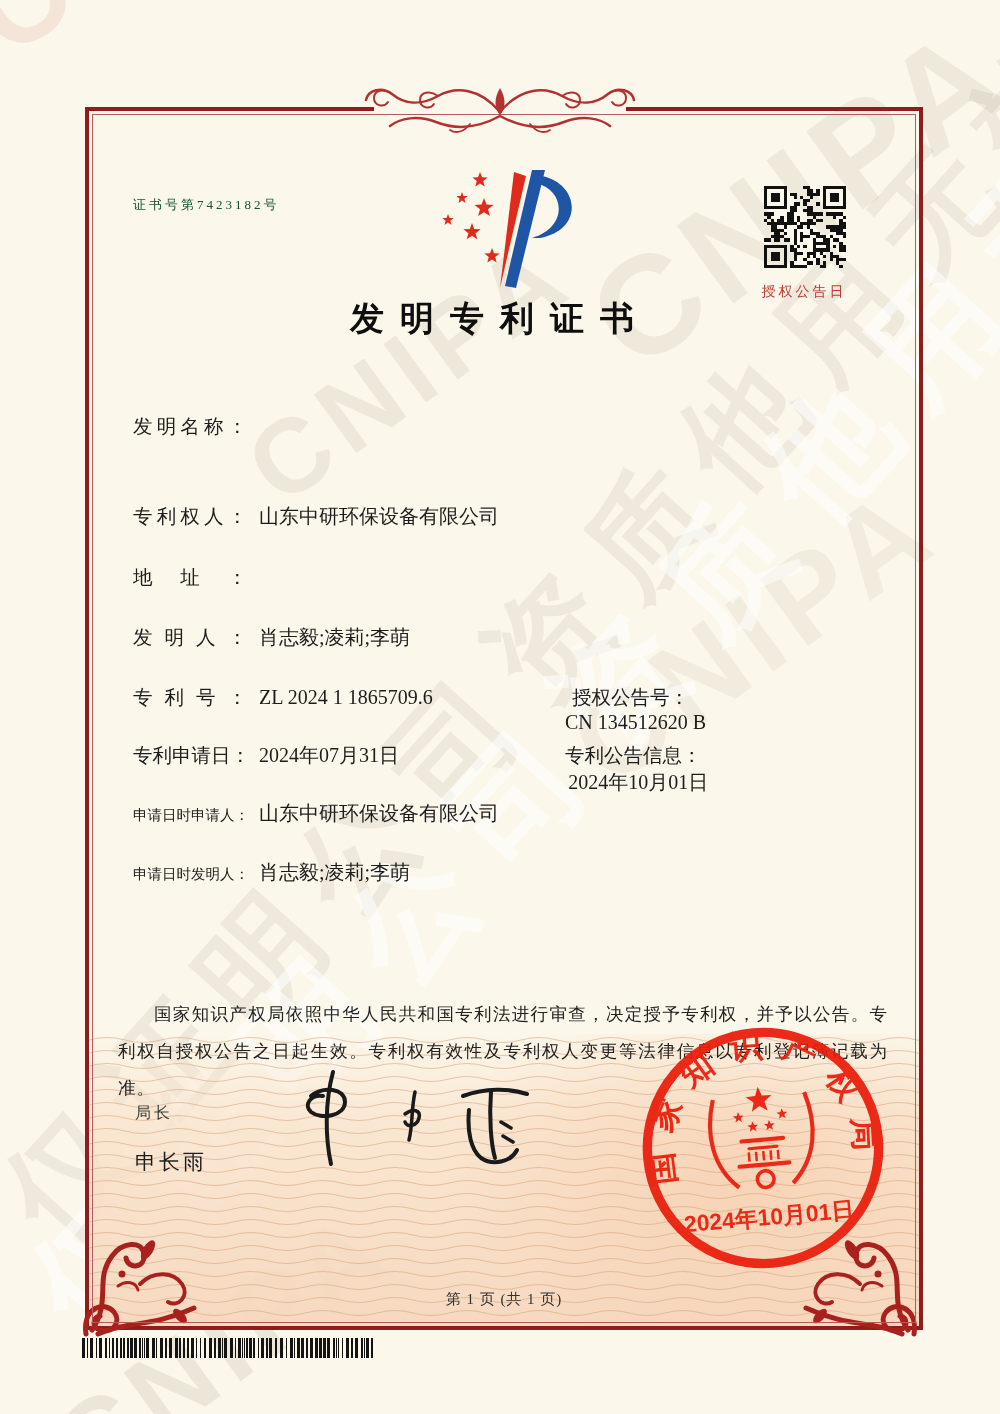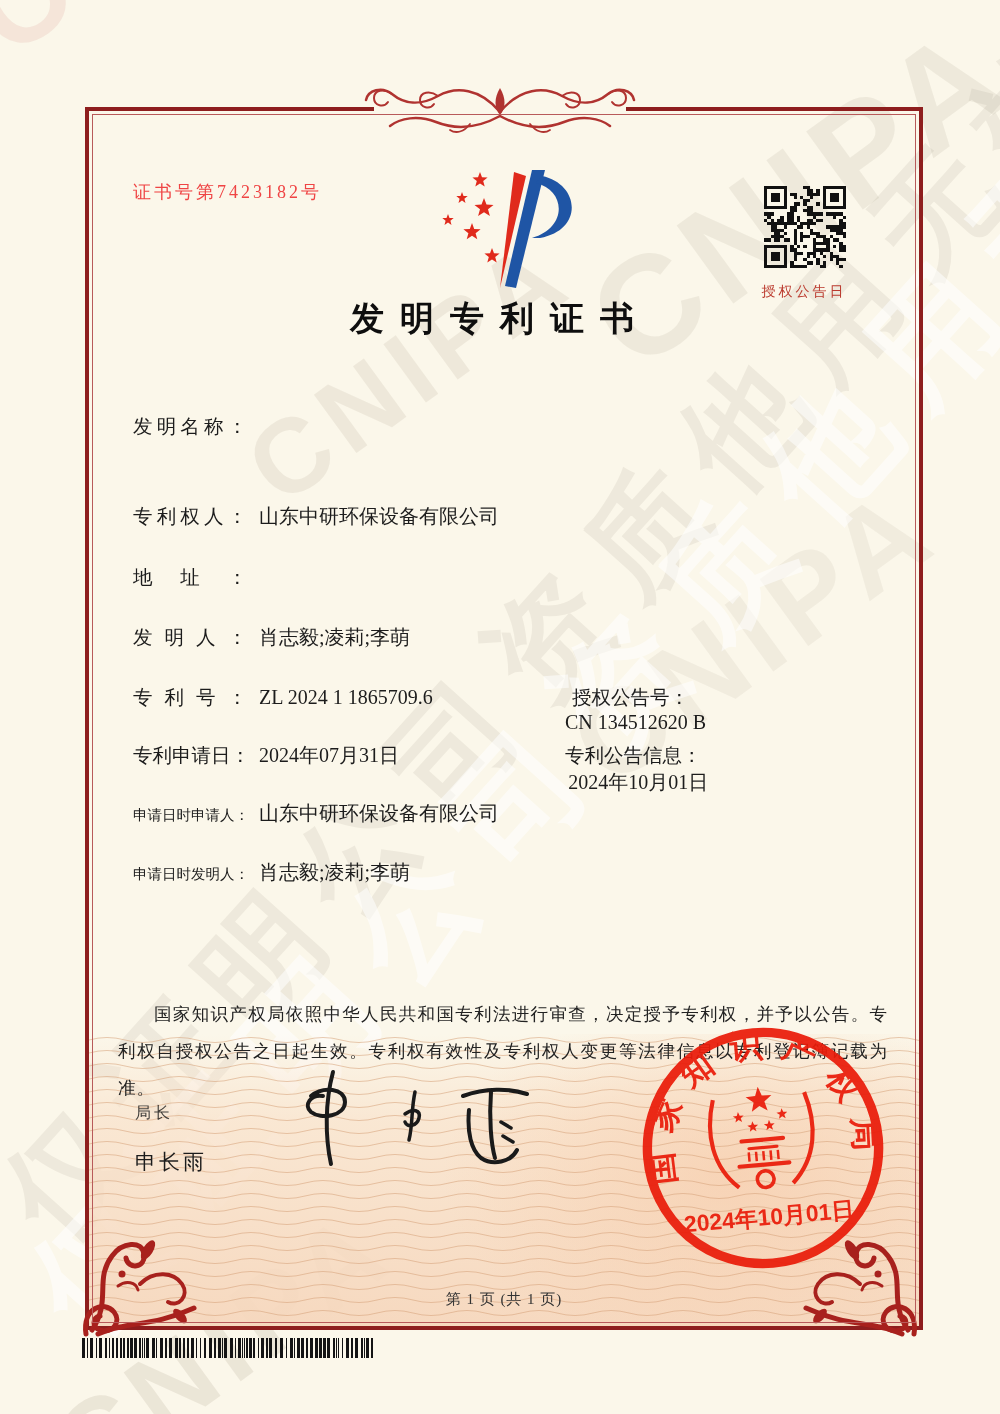--- a/index.html
+++ b/index.html
@@ -8,21 +8,21 @@
   .abs{position:absolute;}
   
   .wm{position:absolute;white-space:nowrap;font-family:"Liberation Sans","DejaVu Sans",sans-serif;
       font-weight:bold;pointer-events:none;user-select:none;}
   .wm-cnipa{letter-spacing:10px;}
   .wm-notice{font-family:"Liberation Serif",serif;font-weight:bold;}
   
   #frame{position:absolute;left:85px;top:107px;width:830px;height:1215px;border:4px solid #8e1e1e;overflow:hidden;}
   #frame:before{content:"";position:absolute;inset:3px;border:1px solid #b85a5a;pointer-events:none;z-index:5;}
   
-  #certno{position:absolute;left:133px;top:180px;font-size:18px;letter-spacing:3px;color:#ef4444;}
+  #certno{position:absolute;left:133px;top:196px;font-size:13px;letter-spacing:3px;color:#14532d;}
   #title{position:absolute;left:0;top:296px;width:1000px;text-align:center;font-size:34px;font-weight:bold;
          letter-spacing:16px;color:#0e0e0e;}
   #qr-caption{position:absolute;left:738px;top:283px;width:132px;text-align:center;font-size:14px;
               letter-spacing:3px;color:#bb3a2e;}
   
   .row{position:absolute;left:133px;width:780px;font-size:20px;display:flex;align-items:baseline;}
   .jlabel{display:inline-flex;justify-content:space-between;width:114px;flex:none;margin-right:12px;
           font-size:19.5px;}
   .jlabel.long{font-size:14.5px;letter-spacing:0;}
   .rightcol{position:absolute;left:432px;display:flex;align-items:center;flex-direction:column;}

